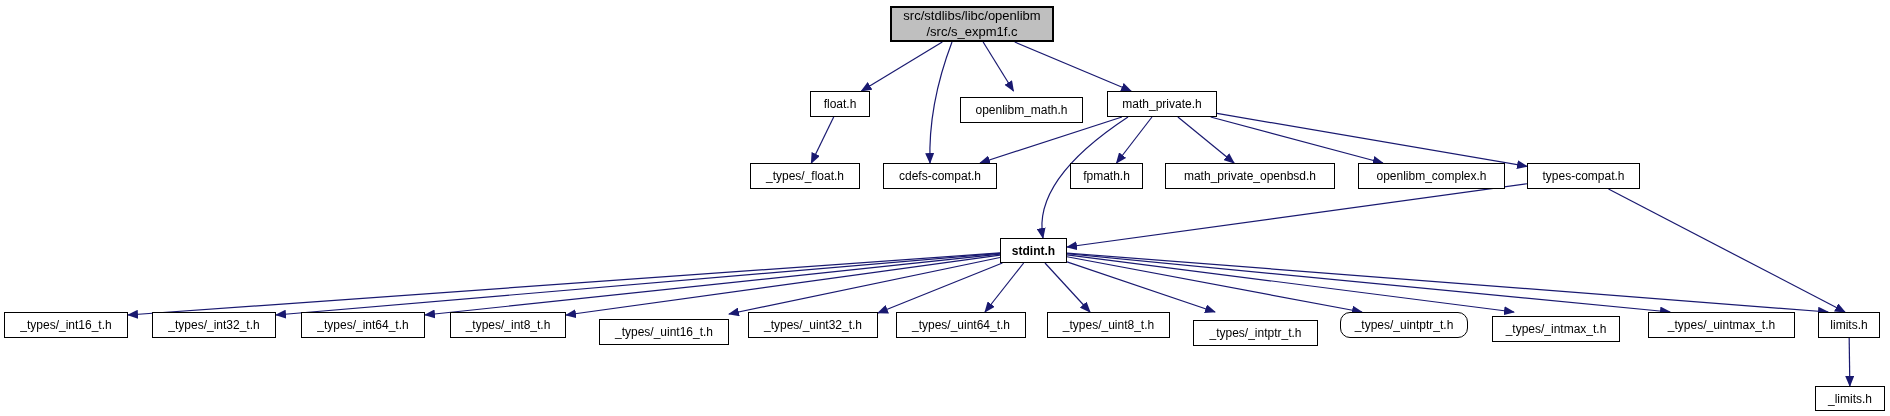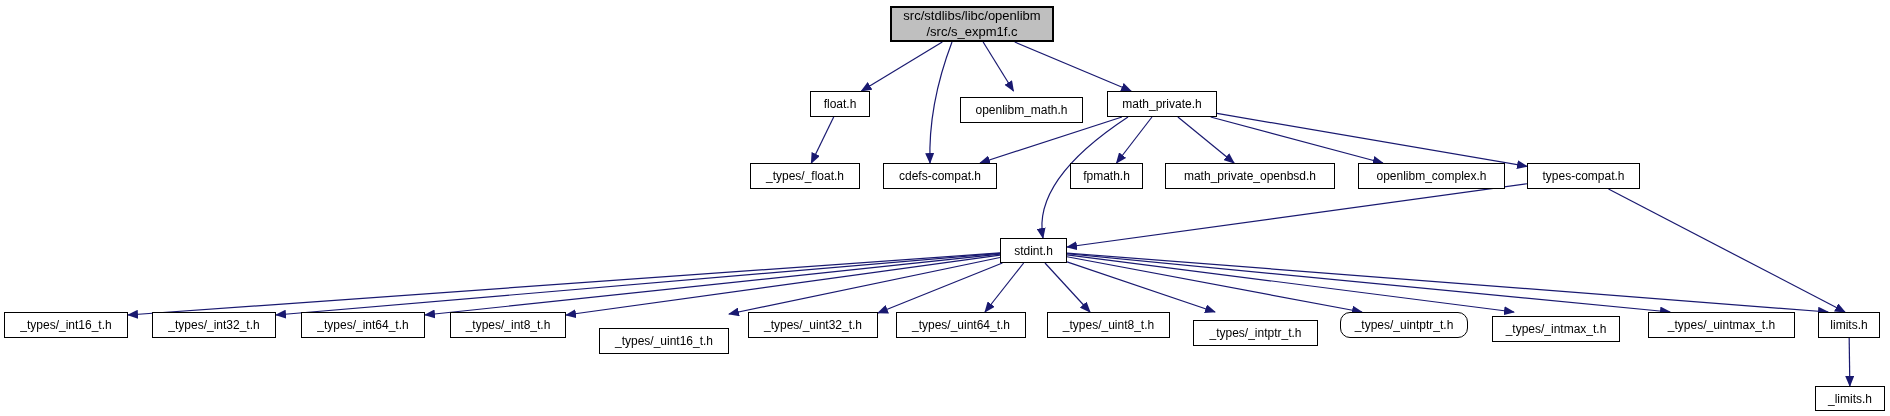--- a/index.html
+++ b/index.html
@@ -75,36 +75,36 @@
       </div>
       <div class="node" style="left: 1165px; top: 163px; width: 170px; height: 26px;">
         <span>math_private_openbsd.h</span>
       </div>
       <div class="node" style="left: 1358px; top: 163px; width: 147px; height: 26px;">
         <span>openlibm_complex.h</span>
       </div>
       <div class="node" style="left: 1527px; top: 163px; width: 113px; height: 26px;">
         <span>types-compat.h</span>
       </div>
-      <div class="node" style="left: 1000px; top: 238px; width: 67px; height: 25px;">
+      <div class="node" style="left: 1000px; top: 238px; width: 67px; height: 25px; font-weight: bold;">
         <span>stdint.h</span>
       </div>
       <div class="node" style="left: 4px; top: 312px; width: 124px; height: 26px;">
         <span>_types/_int16_t.h</span>
       </div>
       <div class="node" style="left: 152px; top: 312px; width: 124px; height: 26px;">
         <span>_types/_int32_t.h</span>
       </div>
       <div class="node" style="left: 301px; top: 312px; width: 124px; height: 26px;">
         <span>_types/_int64_t.h</span>
       </div>
       <div class="node" style="left: 450px; top: 312px; width: 116px; height: 26px;">
         <span>_types/_int8_t.h</span>
       </div>
-      <div class="node" style="left: 599px; top: 328px; width: 130px; height: 26px;">
+      <div class="node" style="left: 599px; top: 319px; width: 130px; height: 26px;">
         <span>_types/_uint16_t.h</span>
       </div>
       <div class="node" style="left: 748px; top: 312px; width: 130px; height: 26px;">
         <span>_types/_uint32_t.h</span>
       </div>
       <div class="node" style="left: 896px; top: 312px; width: 130px; height: 26px;">
         <span>_types/_uint64_t.h</span>
       </div>
       <div class="node" style="left: 1047px; top: 312px; width: 123px; height: 26px;">
         <span>_types/_uint8_t.h</span>

